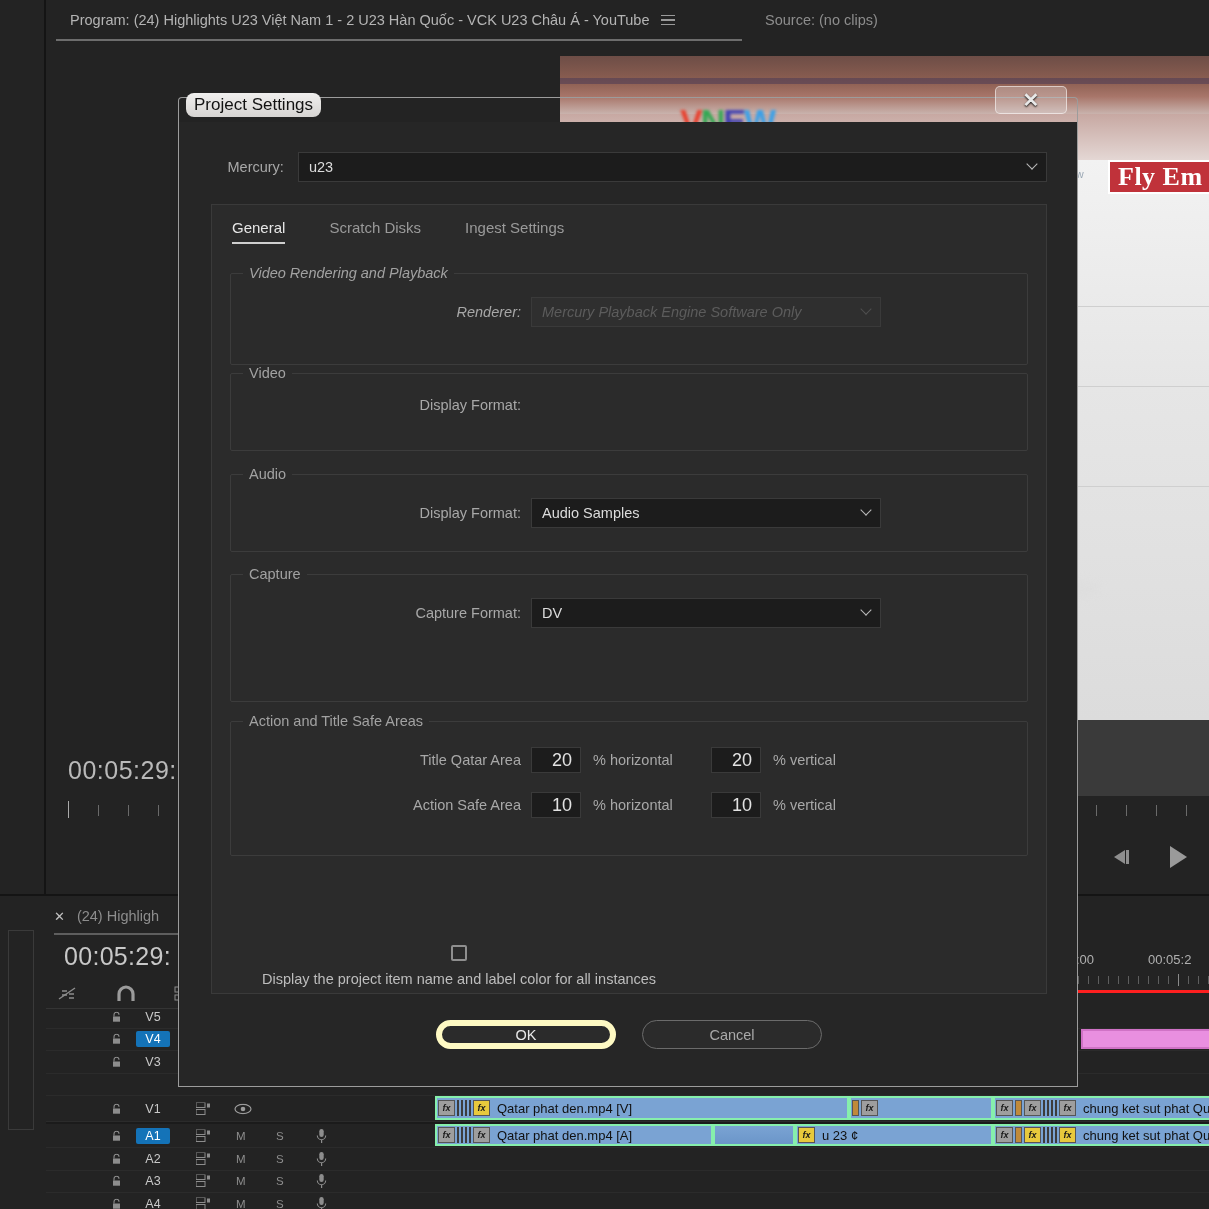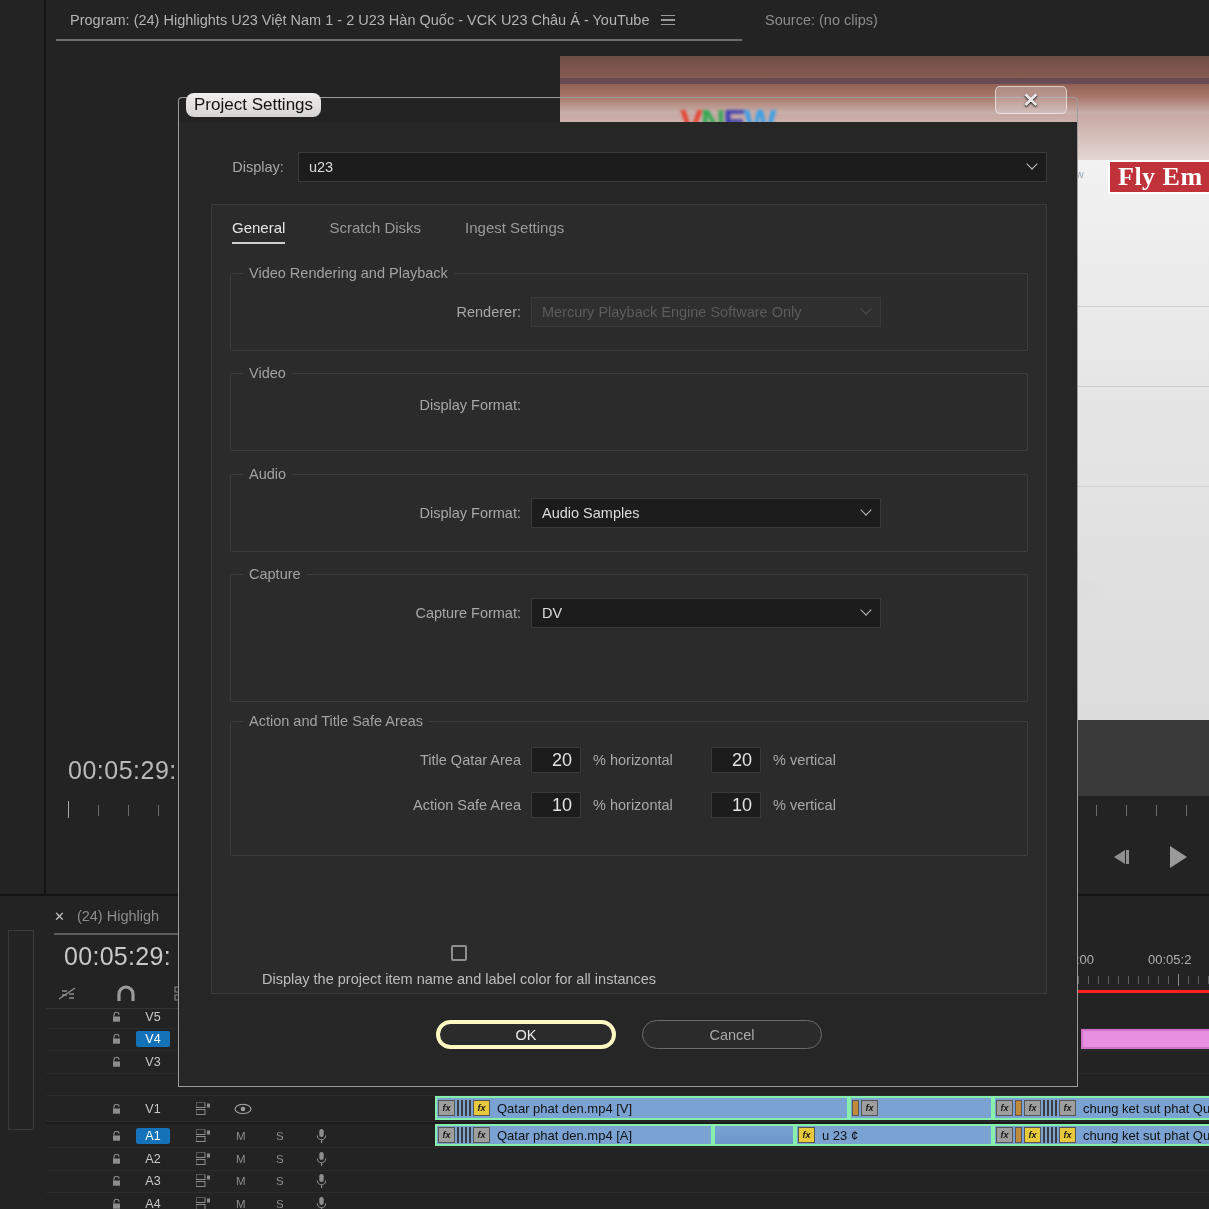--- a/index.html
+++ b/index.html
@@ -152,21 +152,21 @@
 
   .cbrow { position:absolute; left:50px; top:740px; display:flex; align-items:center; gap:10px;flex-direction:column; }
   .cbox { width:16px; height:16px; border:2px solid #8f8f8f; border-radius:2px; background:#2b2b2b; }
   .cbtxt { color:#bdbdbd; font-size:14.5px; }
 
   .btnrow { position:absolute; left:0; top:898px; width:900px; display:flex;
       justify-content:center; gap:26px; }
   .btn { width:180px; height:29px; border-radius:15px; border:1px solid #6b6b6b;
       background:#2b2b2b; color:#a9a9a9; font-size:14.5px; display:flex;
       align-items:center; justify-content:center; }
-  .btn.primary { border:4px solid #fef9c3; color:#e9e9e9; }
+  .btn.primary { border:6px solid #fef9c3; color:#e9e9e9; }
 
   .lpanel { position:absolute; left:0; top:908px; width:40px; height:301px; background:#232323; }
   .lpanel-box { position:absolute; left:8px; top:22px; width:26px; height:200px; border:1px solid #3a3a3a; }
 </style>
 </head>
 <body>
 
 <div id="app">
 
   <div class="topbar">
@@ -501,36 +501,36 @@
 
   <div class="dlg-border-top"></div>
   <div class="dlg-title">Project Settings</div>
   <div class="dlg-close">
       <span class="x">✕</span>
     </div>
 
   <div class="dialog">
 
     <div class="row-project">
-      <span class="lbl" style="width:74px;text-align:right;margin-right:14px;">Display:</span>
+      <span class="lbl" style="width:74px;text-align:right;margin-right:14px;">Mercury:</span>
       <div class="sel-box" style="width:760px;">
         <span>u23</span>
         <span class="chev"></span>
       </div>
     </div>
 
     <div class="tabpanel">
 
       <div class="tabs">
         <div class="tab active">General</div>
         <div class="tab">Scratch Disks</div>
         <div class="tab">Ingest Settings</div>
       </div>
 
-      <div class="group" style="top:68px;height:78px;">
+      <div class="group" style="top:68px;height:92px;font-style:italic;">
         <span class="glabel">Video Rendering and Playback</span>
         <div class="frow" style="left:0;top:23px;">
           <span class="fl" style="width:290px;margin-right:10px;">Renderer:</span>
           <div class="sel-box disabled" style="width:350px;">
             <span>Mercury Playback Engine Software Only</span>
             <span class="chev"></span>
           </div>
         </div>
       </div>
 

